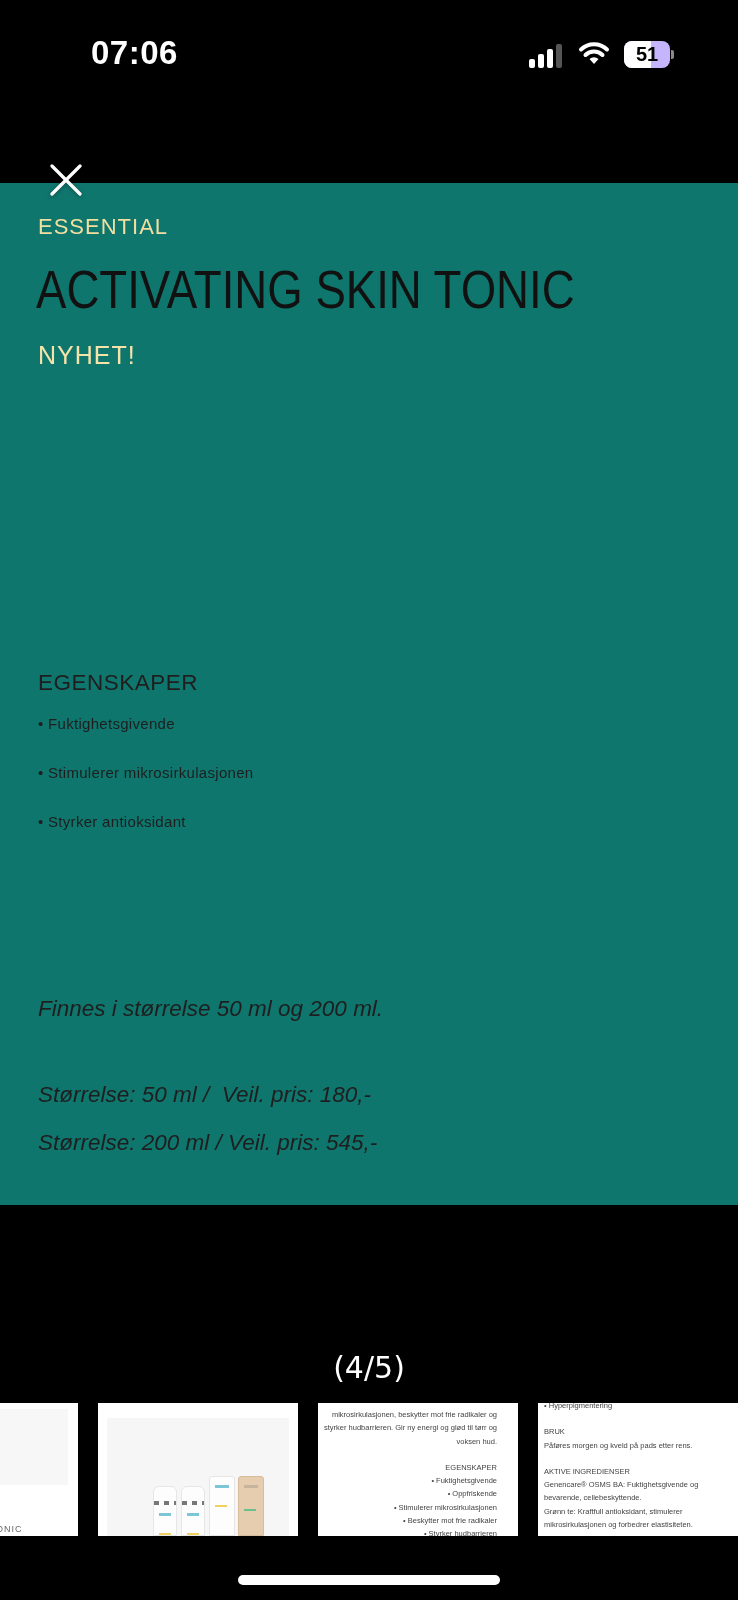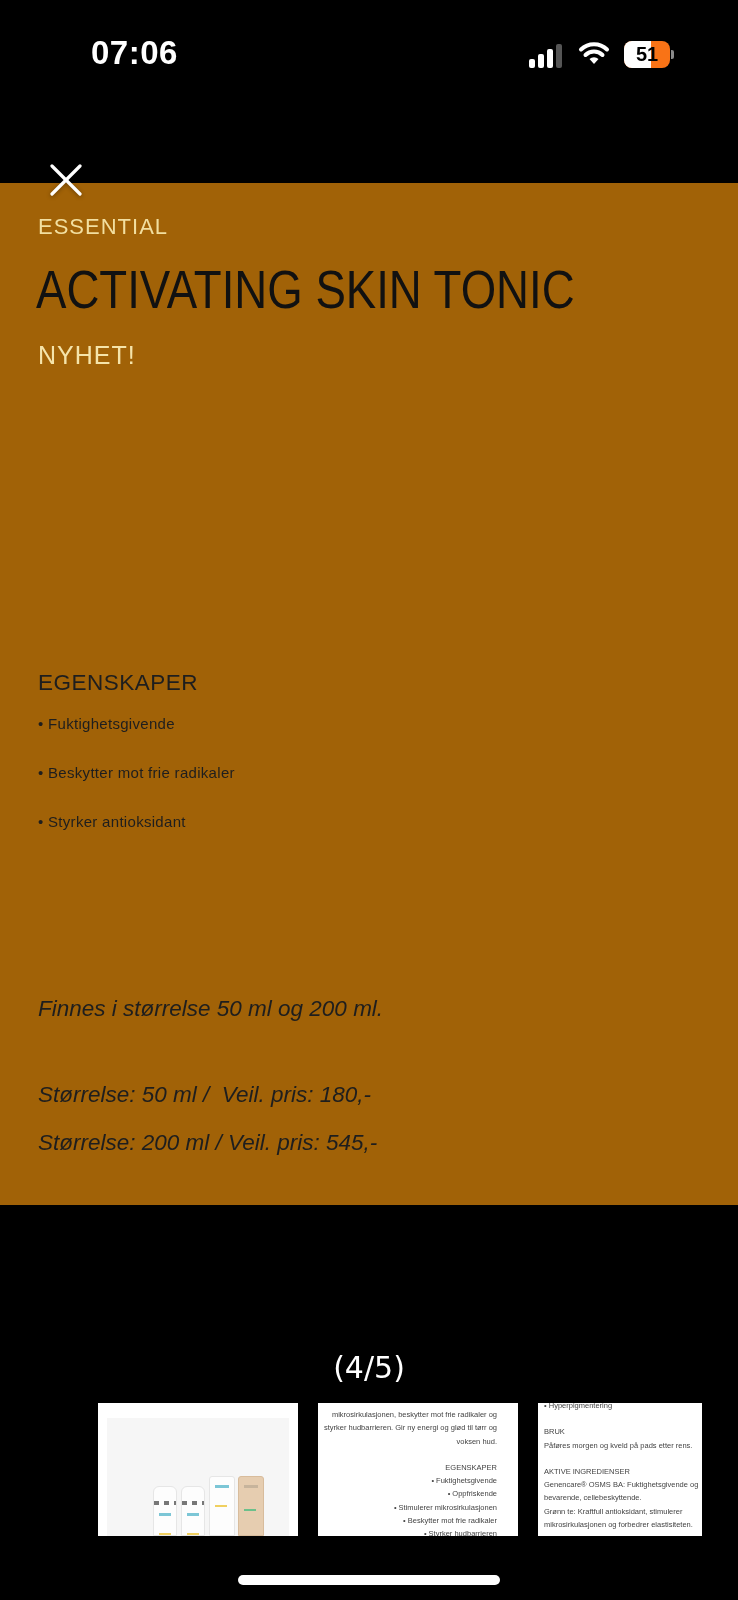--- a/index.html
+++ b/index.html
@@ -7,27 +7,27 @@
     body { position: relative; font-family: "Liberation Sans", sans-serif; color: #1a1a1a; }
 
     
     .status-bar { position: absolute; top: 0; left: 0; width: 643px; height: 110px; }
     .status-time { position: absolute; left: 91px; top: 34px; font-size: 33px; font-weight: bold; color: #fff; font-family: "Liberation Sans", sans-serif; letter-spacing: 0.5px; }
     .signal { position: absolute; left: 529px; top: 44px; width: 34px; height: 24px; }
     .signal span { position: absolute; bottom: 0; width: 6px; border-radius: 2px; background: #fff; }
     .signal span.dim { background: #555; }
     .wifi { position: absolute; left: 578px; top: 40px; width: 32px; height: 26px; }
     .battery { position: absolute; left: 624px; top: 41px; width: 50px; height: 27px; }
-    .battery-body { position: absolute; left: 0; top: 0; width: 46px; height: 27px; border-radius: 8px; background: #f97316; overflow: hidden; }
+    .battery-body { position: absolute; left: 0; top: 0; width: 46px; height: 27px; border-radius: 8px; background: #c4b5fd; overflow: hidden; }
     .battery-fill { position: absolute; left: 0; top: 0; width: 27px; height: 27px; background: #fff; }
     .battery-text { position: absolute; left: 0; top: 0; width: 46px; height: 27px; line-height: 27px; text-align: center; font-size: 20px; font-weight: bold; color: #000; }
     .battery-tip { position: absolute; left: 47px; top: 9px; width: 3px; height: 9px; border-radius: 0 2px 2px 0; background: #8a8a8a; }
 
     
-    .panel { position: absolute; left: 0; top: 183px; width: 738px; height: 1022px; background: #a16207; }
+    .panel { position: absolute; left: 0; top: 183px; width: 738px; height: 1022px; background: #0f766e; }
     .close-btn { position: absolute; left: 44px; top: 158px; width: 44px; height: 44px; cursor: pointer; z-index: 5; }
     .close-btn svg { width: 44px; height: 44px; filter: drop-shadow(0 1px 2px rgba(0,0,0,0.35)); }
 
     .category { position: absolute; left: 38px; top: 31px; font-size: 22px; letter-spacing: 1px; color: #f2dfa0; font-family: "Liberation Sans", sans-serif; }
     .title { position: absolute; left: 36px; top: 76px; font-size: 53px; font-weight: normal; color: #111; font-family: "Liberation Sans Narrow", "Liberation Sans", sans-serif; transform: scaleX(0.86); transform-origin: left top; letter-spacing: 0px; white-space: nowrap; }
     .badge { position: absolute; left: 38px; top: 158px; font-size: 25px; letter-spacing: 1px; color: #f5e4aa; }
 
     .desc { position: absolute; left: 38px; top: 202px; width: 660px; font-size: 22.5px; line-height: 48.7px; color: #1e1e1e; }
 
     .section-heading { position: absolute; left: 38px; top: 487px; font-size: 22.5px; letter-spacing: 0.5px; color: #1e1e1e; }
@@ -42,21 +42,21 @@
 
     
     .pager { position: absolute; left: 0; top: 1350px; width: 738px; text-align: center; font-size: 30px; color: #fff; font-family: "DejaVu Sans", sans-serif; }
 
     
     .thumbs { position: absolute; left: 0; top: 1403px; width: 738px; height: 133px; }
     .thumb { position: absolute; top: 0; height: 133px; background: #fff; overflow: hidden; cursor: pointer; }
     .thumb-1 { left: 0; width: 78px; }
     .thumb-2 { left: 98px; width: 200px; }
     .thumb-3 { left: 318px; width: 200px; }
-    .thumb-4 { left: 538px; width: 164px; padding-left: 30px; }
+    .thumb-4 { left: 538px; width: 200px; padding-left: 30px; }
     .thumb-1 .ph { position: absolute; left: 0; top: 6px; width: 68px; height: 76px; background: #f7f7f7; }
     .thumb-1 .cut { position: absolute; left: -4px; top: 121px; font-size: 9px; color: #666; letter-spacing: 1px; }
     .thumb-2 .ph { position: absolute; left: 9px; top: 15px; width: 182px; height: 118px; background: #f6f6f6; }
     .bottle { position: absolute; bottom: 0; background: #fdfdfd; border: 1px solid #e6e6e6; border-radius: 6px 6px 0 0; }
     .bottle .cap { position: absolute; top: 14px; left: 0; right: 0; height: 4px; background: repeating-linear-gradient(90deg, #777 0 5px, transparent 5px 10px); }
     .bottle .lbl { position: absolute; top: 26px; left: 5px; right: 5px; height: 3px; background: #7cc6d6; }
     .bottle .yel { position: absolute; top: 46px; left: 5px; width: 12px; height: 2px; background: #f0d060; }
     .tube-beige { background: #e6cdb0; border-color: #d8bc9c; }
     .tube-beige .lbl { background: #c7b49c; }
     .tube-beige .yel { background: #6cc08b; }
@@ -102,32 +102,36 @@
 </div>
 
 <div class="panel">
   <div class="category">ESSENTIAL</div>
   <h1 class="title">ACTIVATING SKIN TONIC</h1>
   <div class="badge">NYHET!</div>
 
   <div class="section-heading">EGENSKAPER</div>
   <ul class="features">
     <li>Fuktighetsgivende</li>
-    <li>Beskytter mot frie radikaler</li>
+    <li>Stimulerer mikrosirkulasjonen</li>
     <li>Styrker antioksidant</li>
   </ul>
 
   <div class="availability">Finnes i størrelse 50 ml og 200 ml.</div>
   <div class="price price-1" style="white-space:pre;">Størrelse: 50 ml /  Veil. pris: 180,-</div>
   <div class="price price-2" style="white-space:pre;">Størrelse: 200 ml / Veil. pris: 545,-</div>
 </div>
 
 <div class="pager">(4/5)</div>
 
 <div class="thumbs">
+  <div class="thumb thumb-1">
+    <div class="ph"></div>
+    <div class="cut">ONIC</div>
+  </div>
 
   <div class="thumb thumb-2">
     <div class="ph">
       <div class="bottle" style="left:46px;width:24px;height:50px;">
           <div class="cap"></div>
           <div class="lbl"></div>
           <div class="yel"></div>
         </div>
       <div class="bottle" style="left:74px;width:24px;height:50px;">
           <div class="cap"></div>

